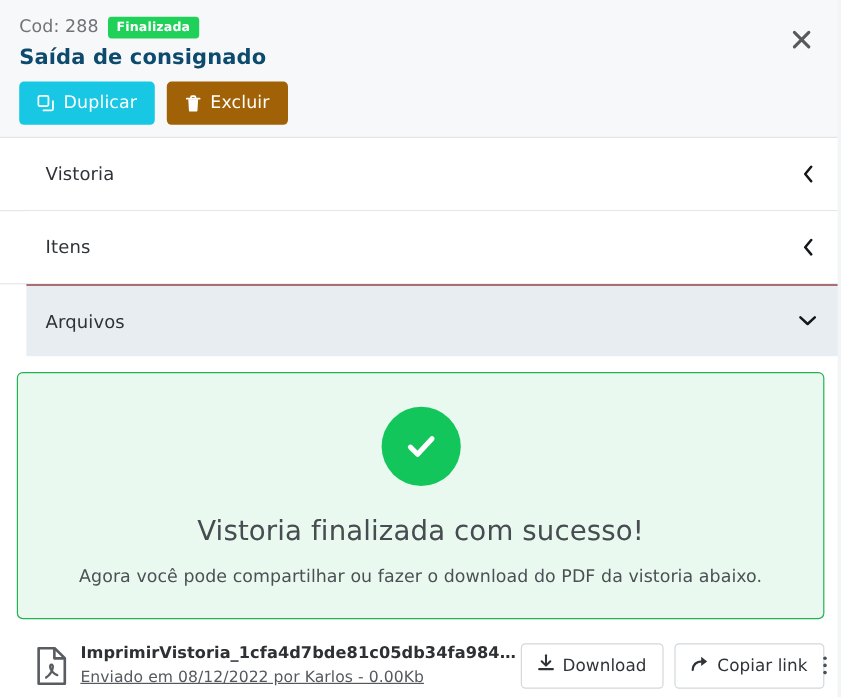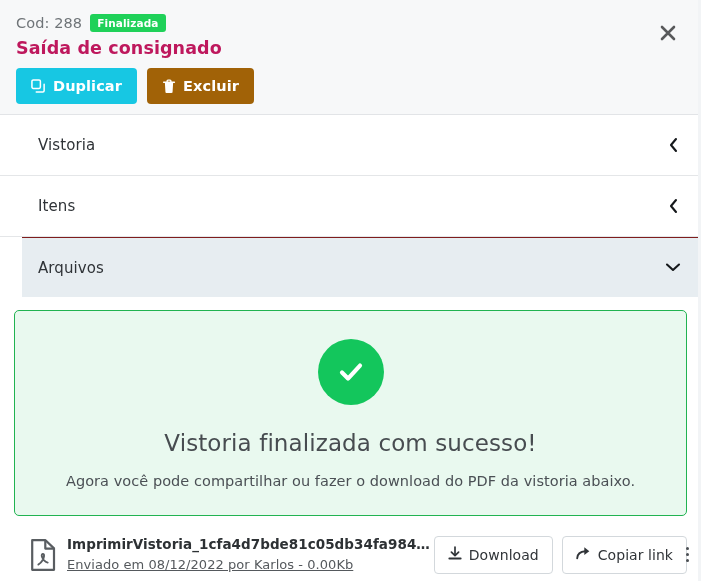--- a/index.html
+++ b/index.html
@@ -46,21 +46,21 @@
     font-size: 10.5px;
     font-weight: bold;
     letter-spacing: .1px;
     padding: 3px 7px 3px 7px;
     border-radius: 3px;
     line-height: 12px;
   }
   .modal-title {
     font-size: 17.5px;
     font-weight: bold;
-    color: #be185d;
+    color: #0c4a6e;
     margin-top: 3px;
     line-height: 24px;
     letter-spacing: .1px;
   }
   .header-actions {
     display: flex;
     gap: 10px;
     margin-top: 8px;
   }
   .btn {
@@ -70,21 +70,20 @@
     border: none;
     border-radius: 4px;
     color: #ffffff;
     font-size: 14.5px;
     font-family: inherit;
     padding: 0 15px;
     height: 36px;
     cursor: pointer;
     line-height: 36px;
     letter-spacing: .1px;
-    font-weight: bold;
   }
   .btn-duplicate { background: #17c7e3; }
   .btn-delete    { background: #a16207; }
   .btn svg { display: block; }
 
   .close-btn {
     position: absolute;
     top: 21px;
     right: 20px;
     width: 26px; height: 26px;

